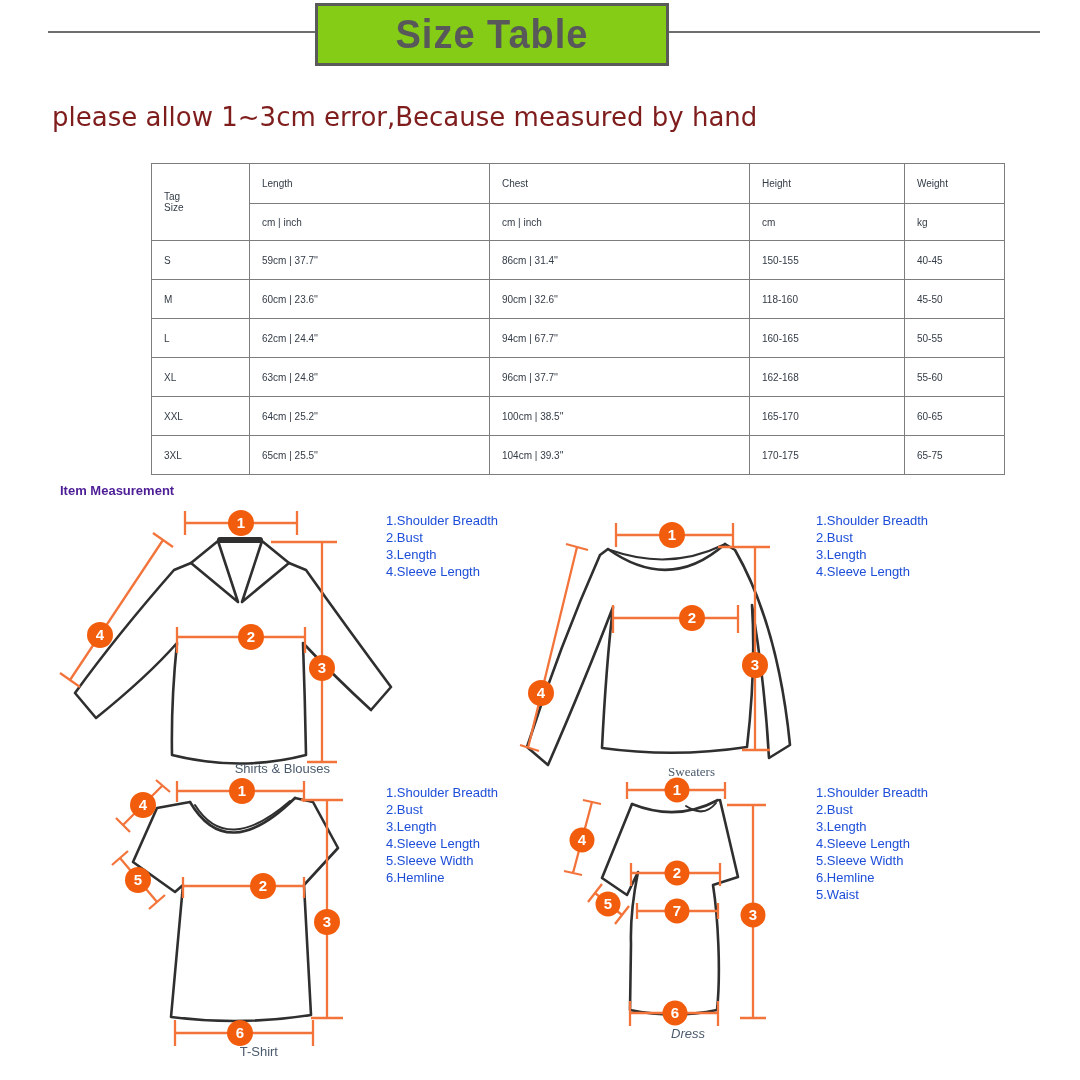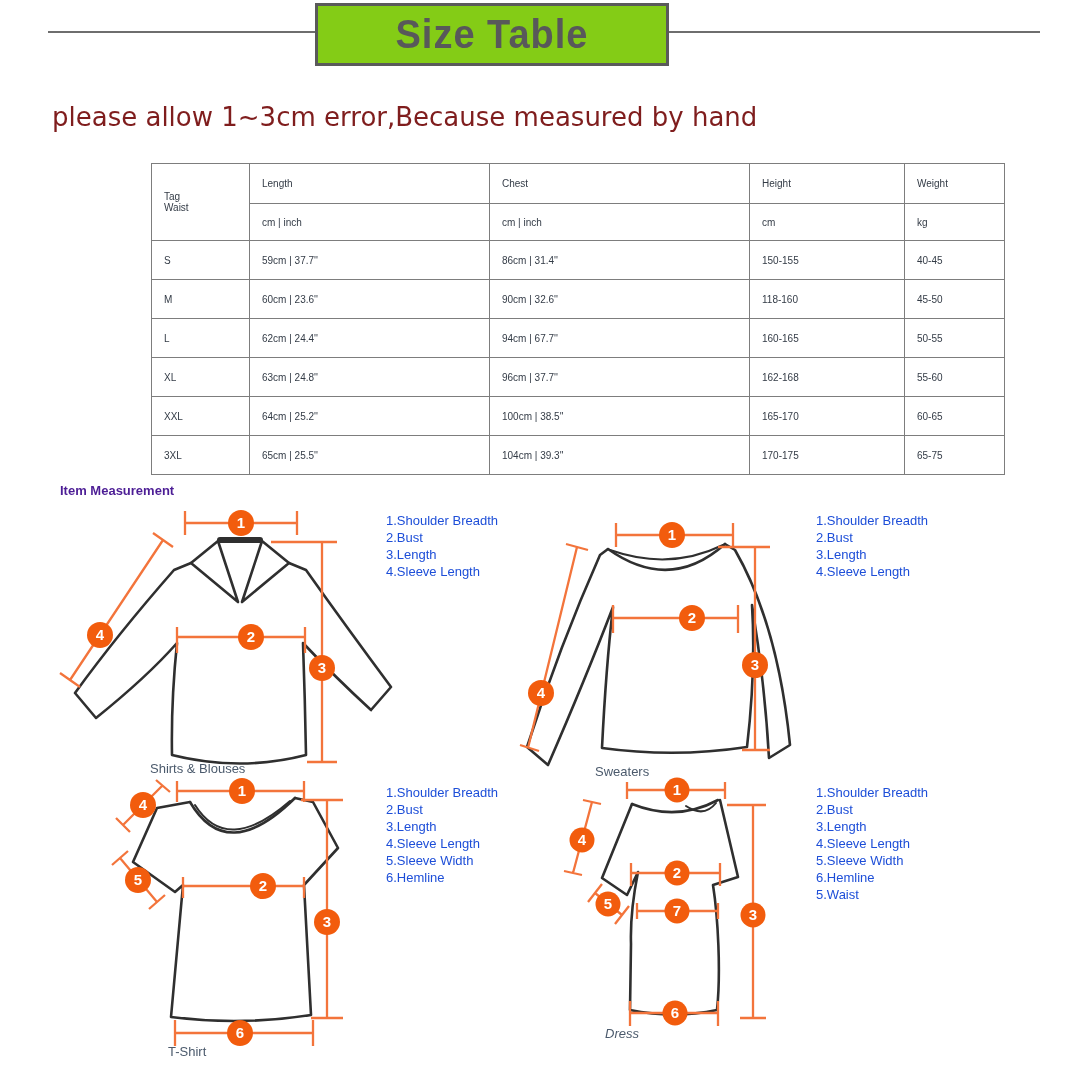--- a/index.html
+++ b/index.html
@@ -33,21 +33,21 @@
     padding:0 0 0 12px;vertical-align:middle;background:#fff;
   }
   table.size .h1{height:40px;}
   table.size .h2{height:37px;}
   table.size .dr{height:39px;}
   
   .section-label{position:absolute;left:60px;top:483px;font-size:13px;font-weight:bold;color:#4c1d95;}
   
   .legend{position:absolute;font-size:13px;color:#1d4ed8;line-height:17px;}
   .legend div{white-space:nowrap;}
-  .caption{position:absolute;font-size:13px;color:#4b5a6c;text-align:left;}
+  .caption{position:absolute;font-size:13px;color:#4b5a6c;text-align:right;}
   svg{position:absolute;overflow:visible;}
   .garment{fill:#ffffff;stroke:#2f2f2f;stroke-width:2.6;stroke-linejoin:round;stroke-linecap:round;}
   .garment.nofill{fill:none;}
   .mline{stroke:#f3743b;stroke-width:2.3;fill:none;stroke-linecap:butt;}
   .mcircle{fill:#f25c0d;stroke:none;}
   .mnum{fill:#ffffff;font-size:15px;font-weight:bold;text-anchor:middle;font-family:"Liberation Sans",sans-serif;}
 </style>
 </head>
 <body>
 
@@ -64,21 +64,21 @@
       <col style="width:98px">
       <col style="width:240px">
       <col style="width:260px">
       <col style="width:155px">
       <col style="width:100px">
     </colgroup>
   <tbody>
       <tr class="h1">
     <th rowspan="2">
       <div>Tag</div>
-      <div>Waist</div>
+      <div>Size</div>
     </th>
     <th>Length</th>
     <th>Chest</th>
     <th>Height</th>
     <th>Weight</th>
   </tr>
   <tr class="h2">
     <th>cm | inch</th>
     <th>cm | inch</th>
     <th>cm</th>
@@ -189,21 +189,21 @@
       <circle class="mcircle" cx="21" cy="188" r="13"></circle>
       <text class="mnum" x="21" y="193">4</text>
     </g>
 </svg>
 <div class="legend" style="left:816px;top:512px;">
   <div>1.Shoulder Breadth</div>
   <div>2.Bust</div>
   <div>3.Length</div>
   <div>4.Sleeve Length</div>
 </div>
-<div class="caption" style="left:595px;top:764px;width:120px;">Sweaters</div>
+<div class="caption" style="left:595px;top:764px;width:120px;font-family:Liberation Serif, serif;">Sweaters</div>
 
 <svg style="left:105px;top:780px;" width="245" height="280" viewBox="0 0 245 280">
   <path class="garment" d="M85 22 L52 28 L28 82 L70 112 L78 105 L66 237 Q136 246 206 235 L199 105 L233 68 L208 22 L190 18"></path>
   <path class="garment nofill" d="M85 22 Q122 85 190 18"></path>
   <path class="garment nofill" style="stroke-width:2" d="M90 25 Q122 76 185 21"></path>
   <path class="mline" d="M72 11 H199 M72 1 V22 M199 1 V22"></path>
   <path class="mline" d="M78 106 H199 M78 97 V118 M199 97 V118"></path>
   <path class="mline" d="M222 20 V238 M196 20 H238 M206 238 H238"></path>
   <path class="mline" d="M58 5 L18 45 M51 0 L65 12 M11 38 L25 52"></path>
   <path class="mline" d="M15 78 L52 122 M23 71 L7 85 M60 115 L44 129"></path>

